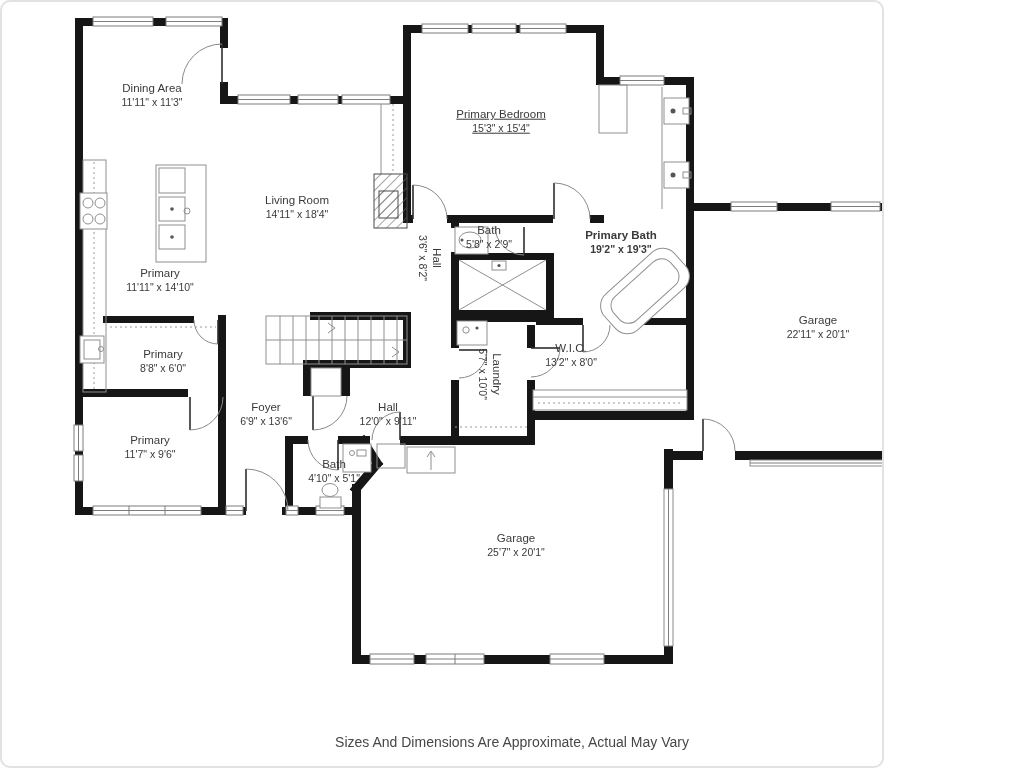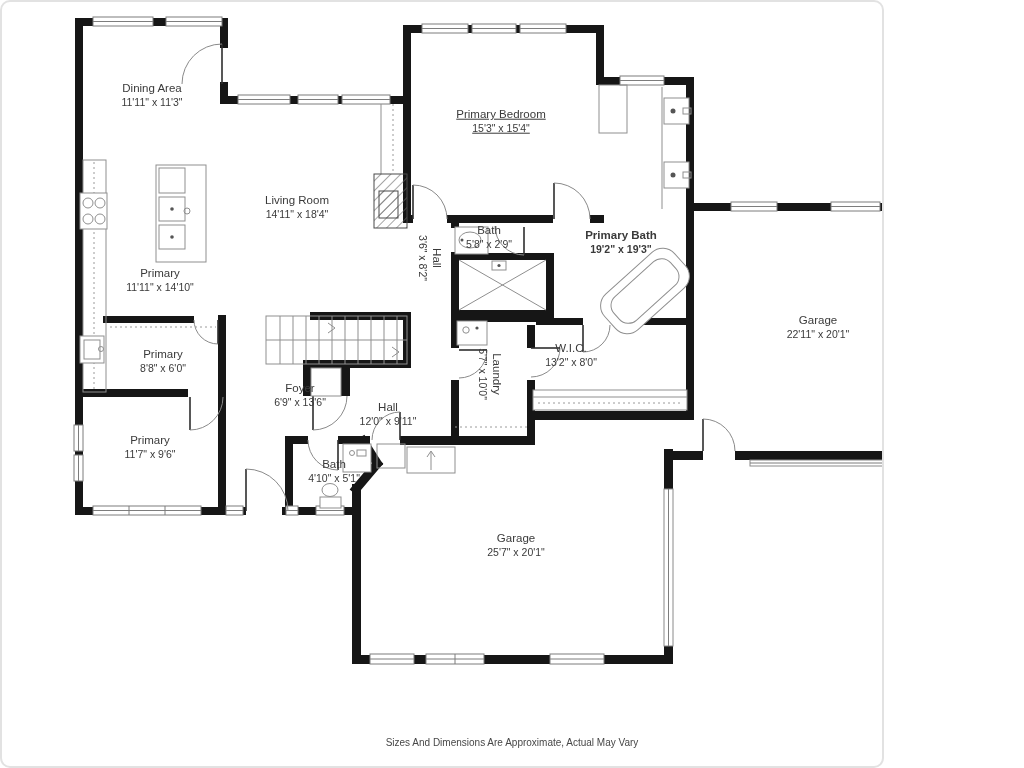--- a/index.html
+++ b/index.html
@@ -17,21 +17,21 @@
   .arc{stroke:#8a8a8a;stroke-width:1;fill:none;}
   .dash{stroke:#9a9a9a;stroke-width:1;stroke-dasharray:2 3;fill:none;}
   .gdoor{fill:#ffffff;stroke:#8a8a8a;stroke-width:1;}
   #labels{position:absolute;left:0;top:0;width:1024px;height:768px;pointer-events:none;}
   .room-label{position:absolute;transform:translate(-50%,-50%);text-align:center;
               color:#3a3a3a;white-space:nowrap;line-height:1.3;}
   .room-label.rot{transform:translate(-50%,-50%) rotate(90deg);}
   .rname{font-size:11.5px;}
   .rdims{font-size:10.5px;}
   #caption{position:absolute;left:512px;top:742px;transform:translate(-50%,-50%);
-           font-size:10px;color:#474747;white-space:nowrap;}
+           font-size:14px;color:#474747;white-space:nowrap;}
 </style>
 </head>
 <body>
 
 <div id="stage">
 <svg width="1024" height="768" viewBox="0 0 1024 768">
   <defs>
     <pattern id="hatch" width="7" height="7" patternUnits="userSpaceOnUse" patternTransform="rotate(45)">
       <line x1="0" y1="0" x2="0" y2="7" stroke="#6a6a6a" stroke-width="1.2"></line>
     </pattern>
@@ -285,21 +285,21 @@
         <div class="rdims">11'11" x 14'10"</div>
       </div>
       <div class="room-label" style="left: 163px; top: 361px;">
         <div class="rname">Primary</div>
         <div class="rdims">8'8" x 6'0"</div>
       </div>
       <div class="room-label" style="left: 150px; top: 447px;">
         <div class="rname">Primary</div>
         <div class="rdims">11'7" x 9'6"</div>
       </div>
-      <div class="room-label" style="left: 266px; top: 395px; margin-left: 34px;">
+      <div class="room-label" style="left: 266px; top: 414px;">
         <div class="rname">Foyer</div>
         <div class="rdims">6'9" x 13'6"</div>
       </div>
       <div class="room-label" style="left: 388px; top: 414px;">
         <div class="rname">Hall</div>
         <div class="rdims">12'0" x 9'11"</div>
       </div>
       <div class="room-label" style="left: 334px; top: 471px;">
         <div class="rname">Bath</div>
         <div class="rdims">4'10" x 5'1"</div>

